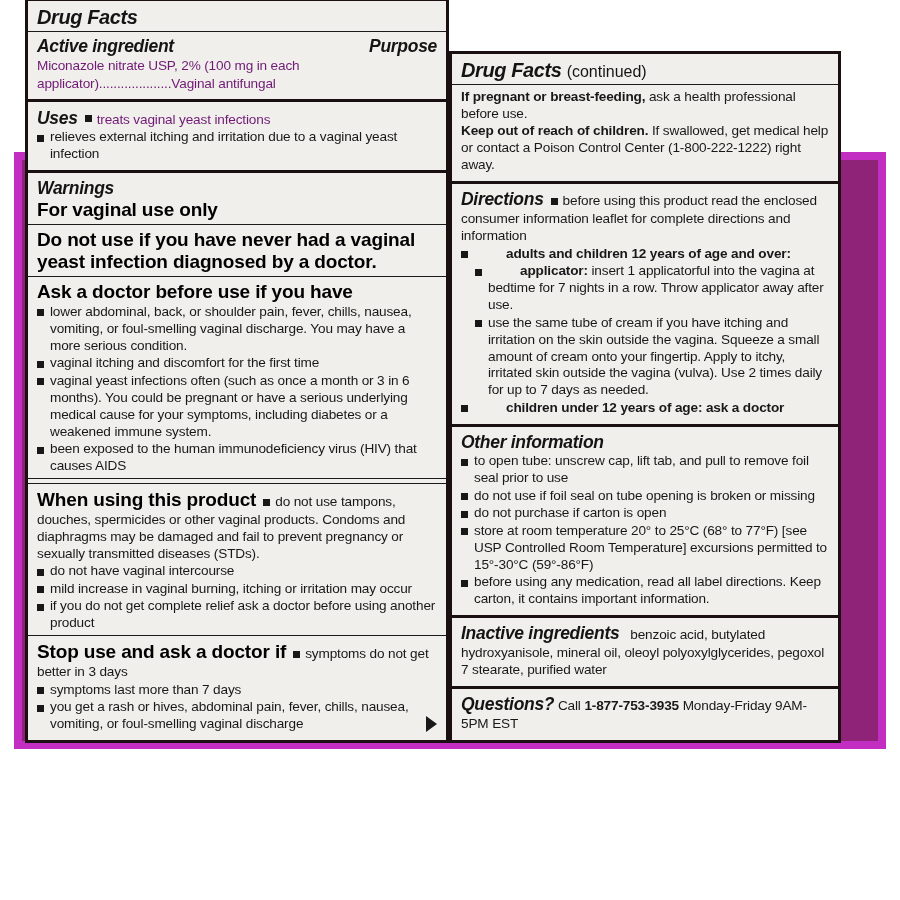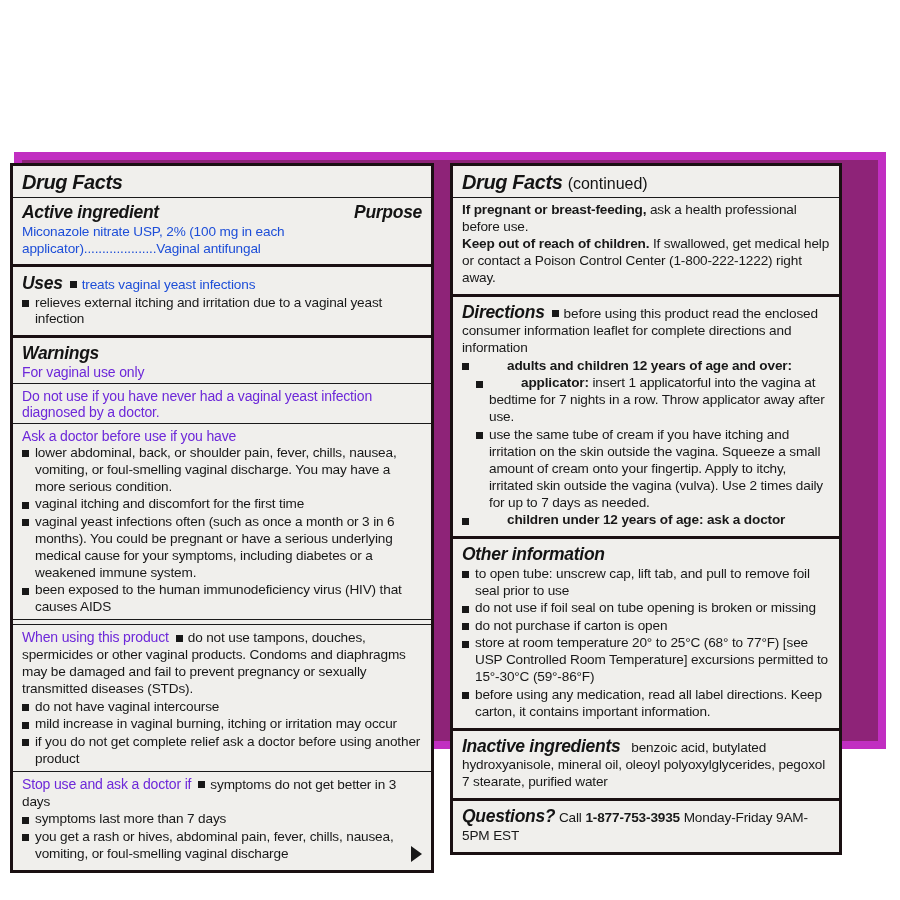--- a/index.html
+++ b/index.html
@@ -31,27 +31,27 @@
     left: 8px;
     top: 8px;
     right: 8px;
     bottom: 8px;
     background: #8e2378;
   }
 
   
   #panels {
     position: absolute;
-    left: 10px;
+    left: 25px;
     top: 163px;
     width: 850px;
     height: 580px;
     display: flex;
-    gap: 16px;
-    align-items: flex-start;
+    gap: 0;
+    align-items: flex-end;
   }
   .column {
     box-sizing: border-box;
     background: #1a1012;
     padding: 3px;
     display: flex;
     flex-direction: column;
     gap: 3px;
   }
   #col-left  { width: 424px; }
@@ -87,30 +87,30 @@
   }
 
   .sec-italic {
     font-style: italic;
     font-weight: bold;
     font-size: 17.5px;
     letter-spacing: -0.3px;
     color: #141414;
   }
   .sec-bold {
-    font-weight: normal;
-    font-size: 14px;
+    font-weight: bold;
+    font-size: 19px;
     letter-spacing: -0.15px;
-    color: #6d28d9;
+    color: #000000;
   }
   .body-txt {
     font-size: 13.6px;
     letter-spacing: -0.15px;
     line-height: 1.26;
-    color: #1d4ed8;
+    color: #701a75;
   }
   .right-label {
     float: right;
     font-style: italic;
     font-weight: bold;
     font-size: 17.5px;
     letter-spacing: -0.3px;
     color: #141414;
   }
   .line { line-height: 1.26; }

